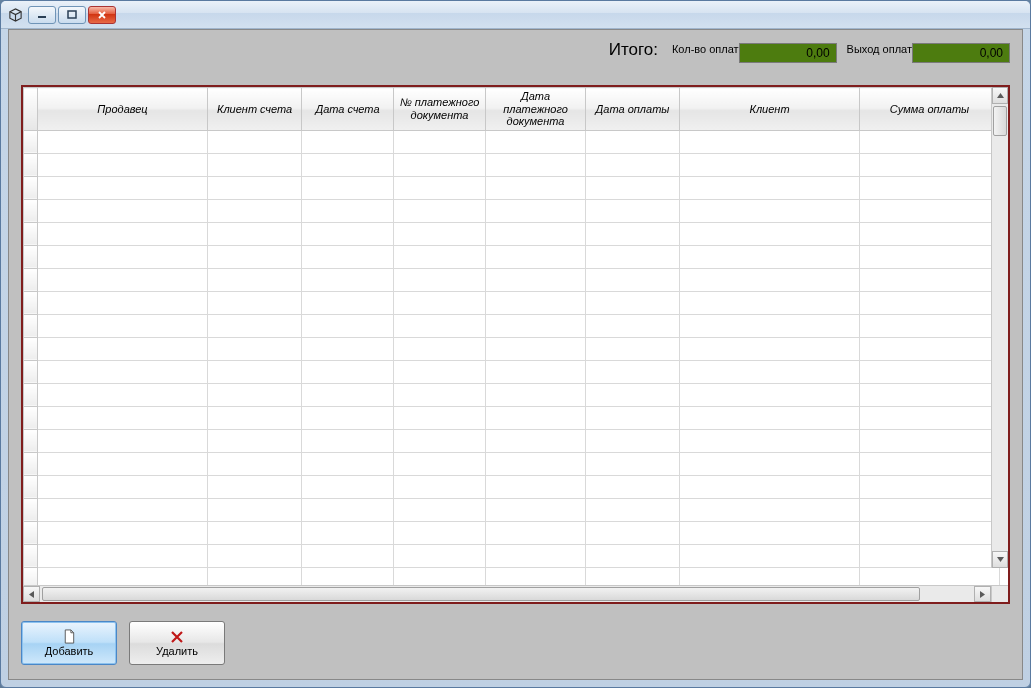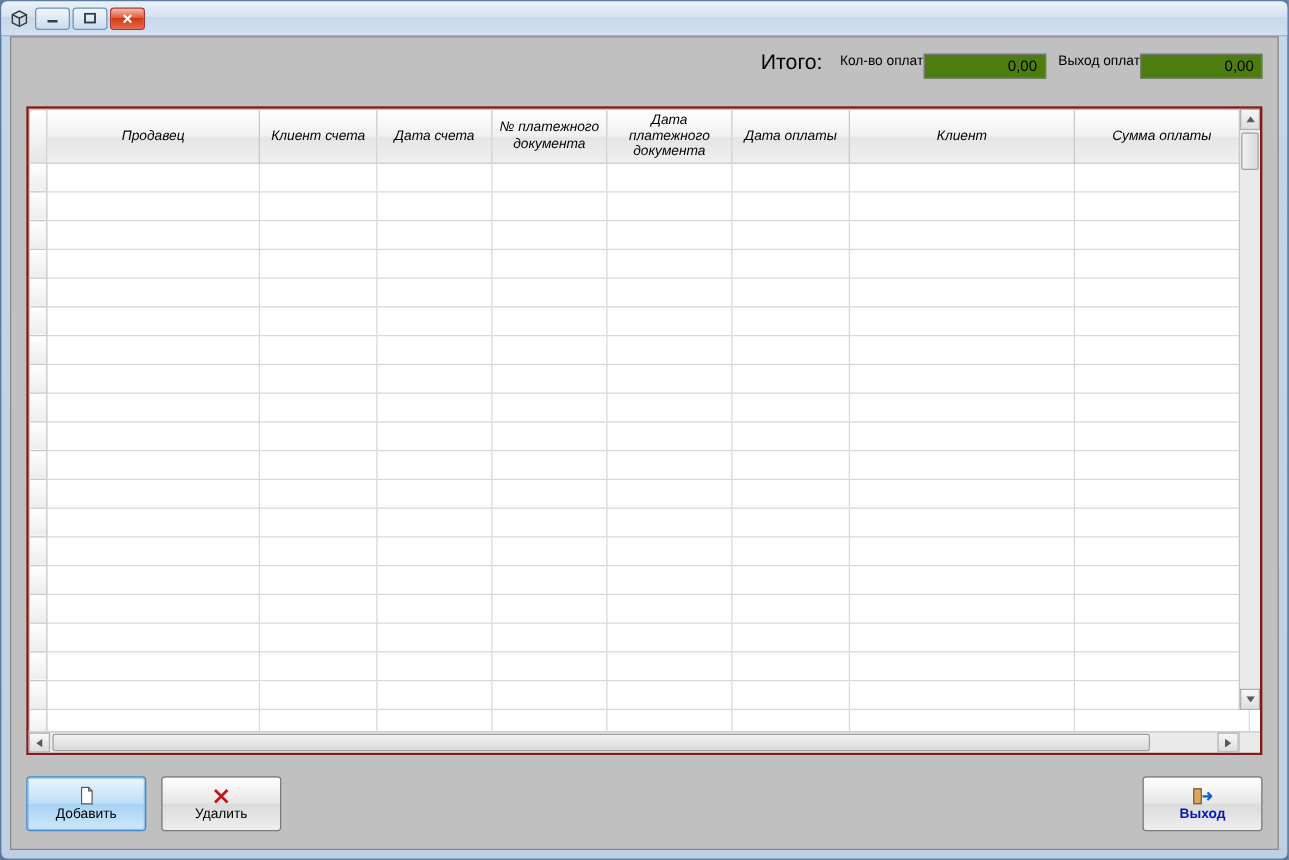--- a/index.html
+++ b/index.html
@@ -573,25 +573,16 @@
       </div>
       <div class="btn">
         <span class="icon">
           <svg width="12" height="12">
               <path d="M1 1 L11 11 M11 1 L1 11" stroke="#c01818" stroke-width="2.2"></path>
             </svg>
         </span>
         <span class="lbl">Удалить</span>
       </div>
       <div class="spacer"></div>
-      <div class="btn exit" style="margin-right:0">
-        <span class="icon">
-          <svg width="16" height="14" viewBox="0 0 16 14">
-            <rect x="1" y="1" width="6" height="12" fill="#d9a85e" stroke="#7a5a2a"></rect>
-            <path d="M8 7 L15 7 M12 4 L15 7 L12 10" fill="none" stroke="#1060c0" stroke-width="1.8"></path>
-          </svg>
-        </span>
-        <span class="lbl">Выход</span>
-      </div>
     </div>
 
   </div>
 </div>
 
 </body></html>

